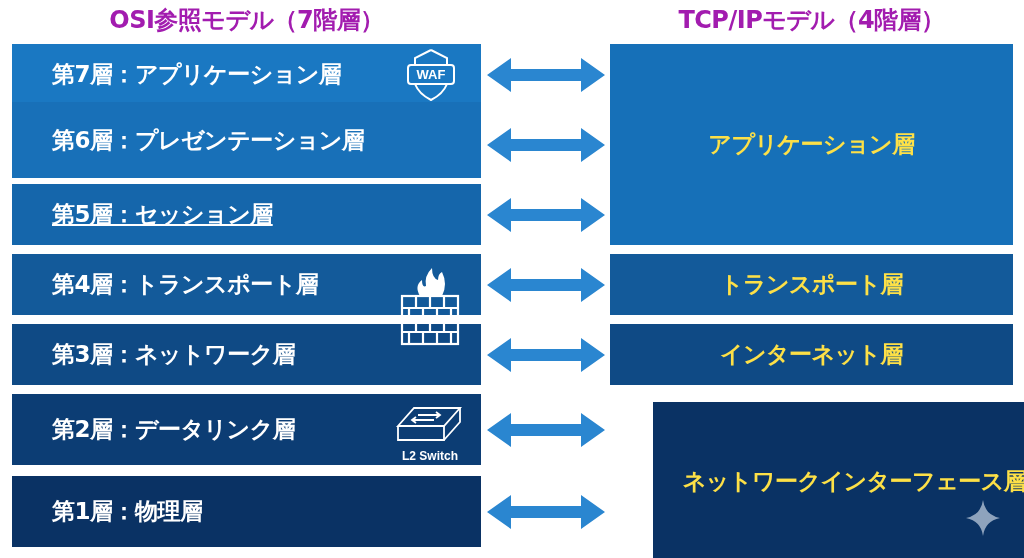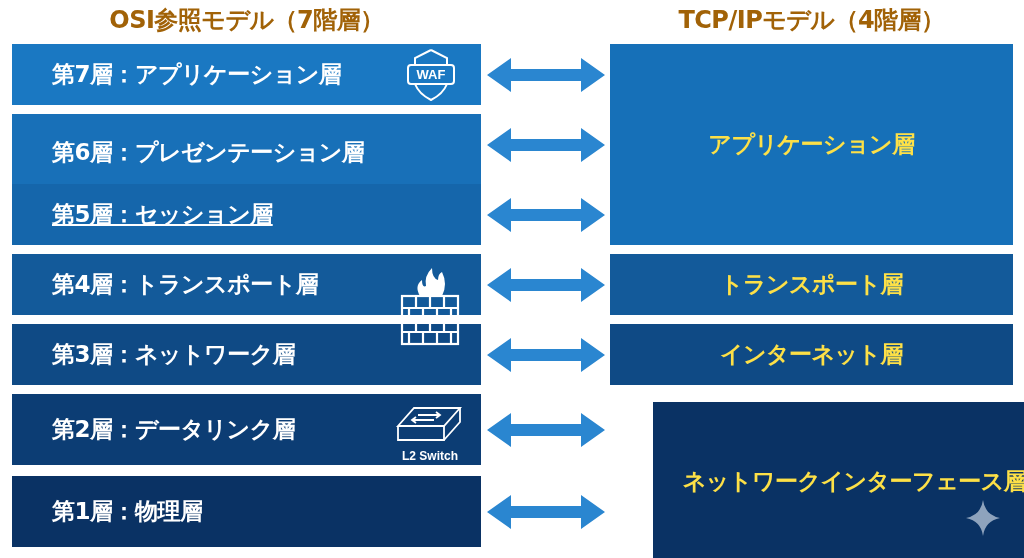--- a/index.html
+++ b/index.html
@@ -1,32 +1,32 @@
 <!DOCTYPE html>
 <html><head>
 <meta charset="utf-8">
 <style>
   html,body{margin:0;padding:0;}
   body{width:1024px;height:558px;background:#ffffff;position:relative;overflow:hidden;font-family:"DejaVu Sans",sans-serif;}
-  .heading{position:absolute;top:4px;font-size:24px;font-weight:bold;color:#a16207;text-align:center;letter-spacing:-0.5px;}
+  .heading{position:absolute;top:4px;font-size:24px;font-weight:bold;color:#a21caf;text-align:center;letter-spacing:-0.5px;}
   .band{position:absolute;left:12px;width:469px;color:#fff;display:flex;align-items:center;box-sizing:border-box;padding-left:40px;font-size:23px;font-weight:bold;letter-spacing:-0.5px;}
   .rbox{position:absolute;left:610px;width:403px;color:#fde047;display:flex;align-items:center;justify-content:center;font-size:23px;font-weight:bold;letter-spacing:-0.5px;}
   .arrow{position:absolute;left:487px;width:118px;height:34px;}
   .icon{position:absolute;}
 </style>
 </head>
 <body>
 
 <div class="heading" style="left:12px;width:469px;">OSI参照モデル（7階層）</div>
 <div class="heading" style="left:610px;width:403px;">TCP/IPモデル（4階層）</div>
 
 <div class="band" style="top: 44px; height: 61px; background: rgb(26, 120, 194);">
     <span>第7層：アプリケーション層</span>
   </div>
-<div class="band" style="top: 114px; height: 76px; background: rgb(24, 112, 184);">
+<div class="band" style="top: 102px; height: 76px; background: rgb(24, 112, 184);">
     <span>第6層：プレゼンテーション層</span>
   </div>
 <div class="band" style="top: 184px; height: 61px; background: rgb(21, 102, 171); text-decoration: underline;">
     <span>第5層：セッション層</span>
   </div>
 <div class="band" style="top: 254px; height: 61px; background: rgb(19, 90, 154);">
     <span>第4層：トランスポート層</span>
   </div>
 <div class="band" style="top: 324px; height: 61px; background: rgb(15, 74, 133);">
     <span>第3層：ネットワーク層</span>

